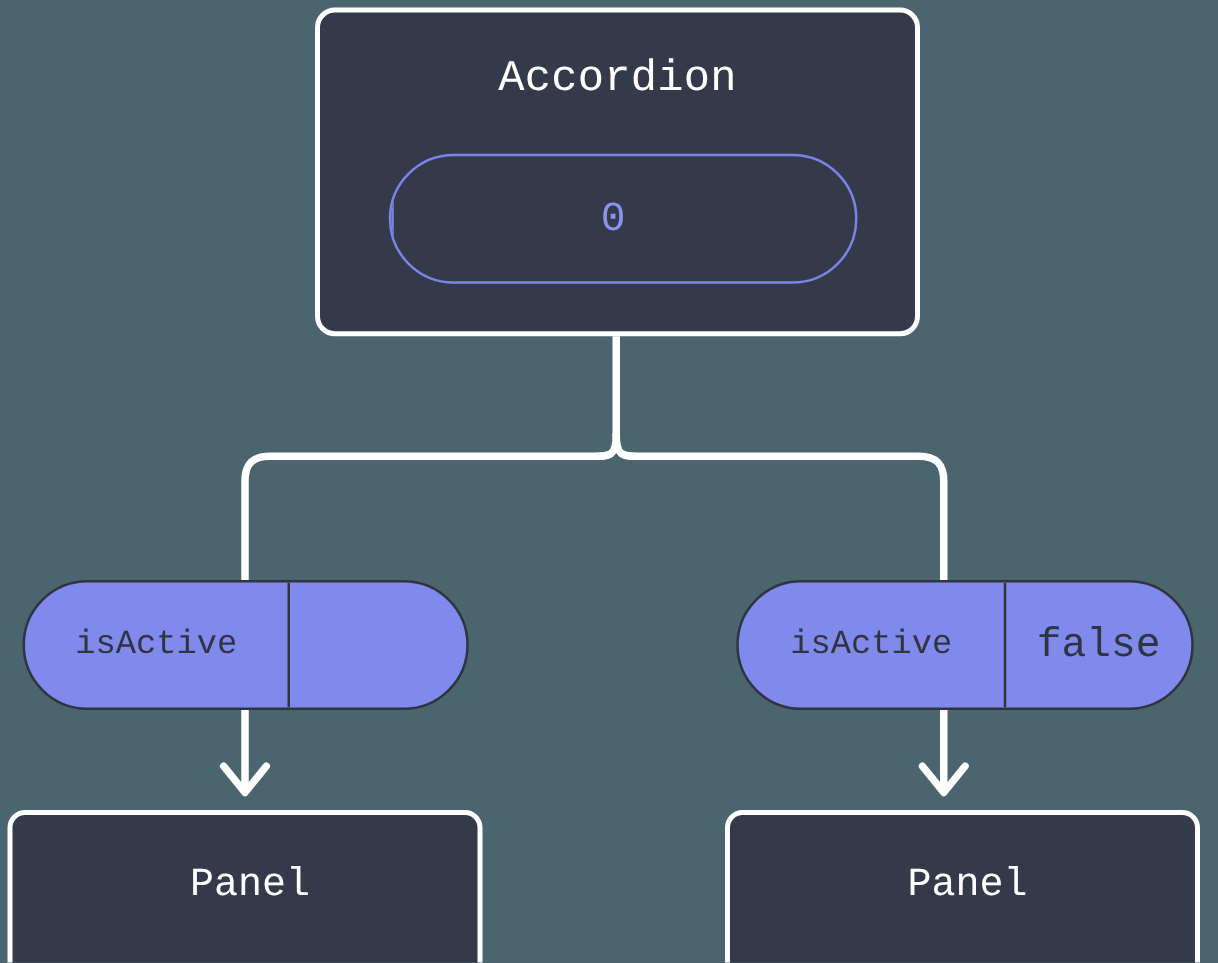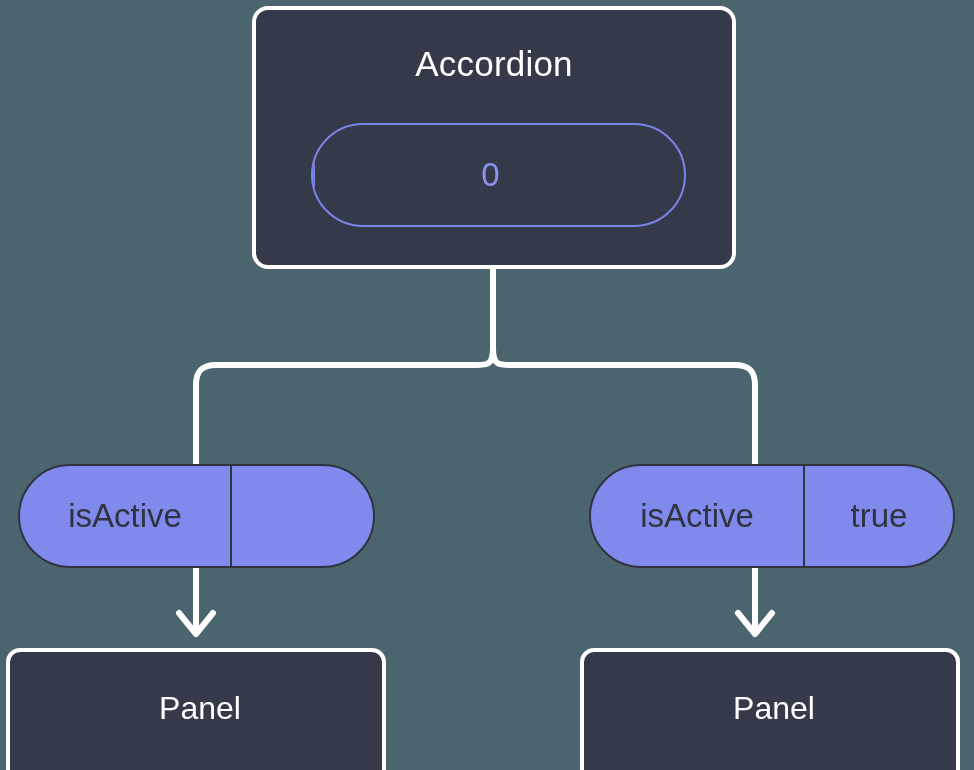--- a/index.html
+++ b/index.html
@@ -12,20 +12,21 @@
     overflow: hidden;
     background: #4b656f;
     font-family: "Liberation Sans", sans-serif;
     -webkit-font-smoothing: antialiased;
   }
 
   #diagram {
     position: relative;
     width: 974px;
     height: 770px;
+    font-family: Liberation Mono, monospace;
   }
 
   
   #connectors {
     position: absolute;
     left: 0;
     top: 0;
     width: 974px;
     height: 770px;
     z-index: 1;
@@ -108,21 +109,21 @@
     border: 2px solid #2f3440;
     border-radius: 52px;
     color: #2f3440;
     overflow: hidden;
     z-index: 3;
   }
   .prop-pill-filled .pp-key {
     display: flex;
     align-items: center;
     justify-content: center;
-    font-size: 33px;
+    font-size: 27px;
     box-sizing: border-box;
   }
   .prop-pill-filled .pp-sep {
     width: 2px;
     background: #2f3440;
     flex: 0 0 2px;
   }
   .prop-pill-filled .pp-val {
     flex: 1 1 auto;
     display: flex;
@@ -196,21 +197,21 @@
   </div>
 
   <div class="prop-pill-filled" id="pill-left">
     <span class="pp-key">isActive</span>
     <span class="pp-sep"></span>
   </div>
 
   <div class="prop-pill-filled" id="pill-right">
     <span class="pp-key">isActive</span>
     <span class="pp-sep"></span>
-    <span class="pp-val">true</span>
+    <span class="pp-val">false</span>
   </div>
 
   <div class="panel-card" id="panel-left">
     <div class="panel-title">Panel</div>
   </div>
 
   <div class="panel-card" id="panel-right">
     <div class="panel-title">Panel</div>
   </div>
 

